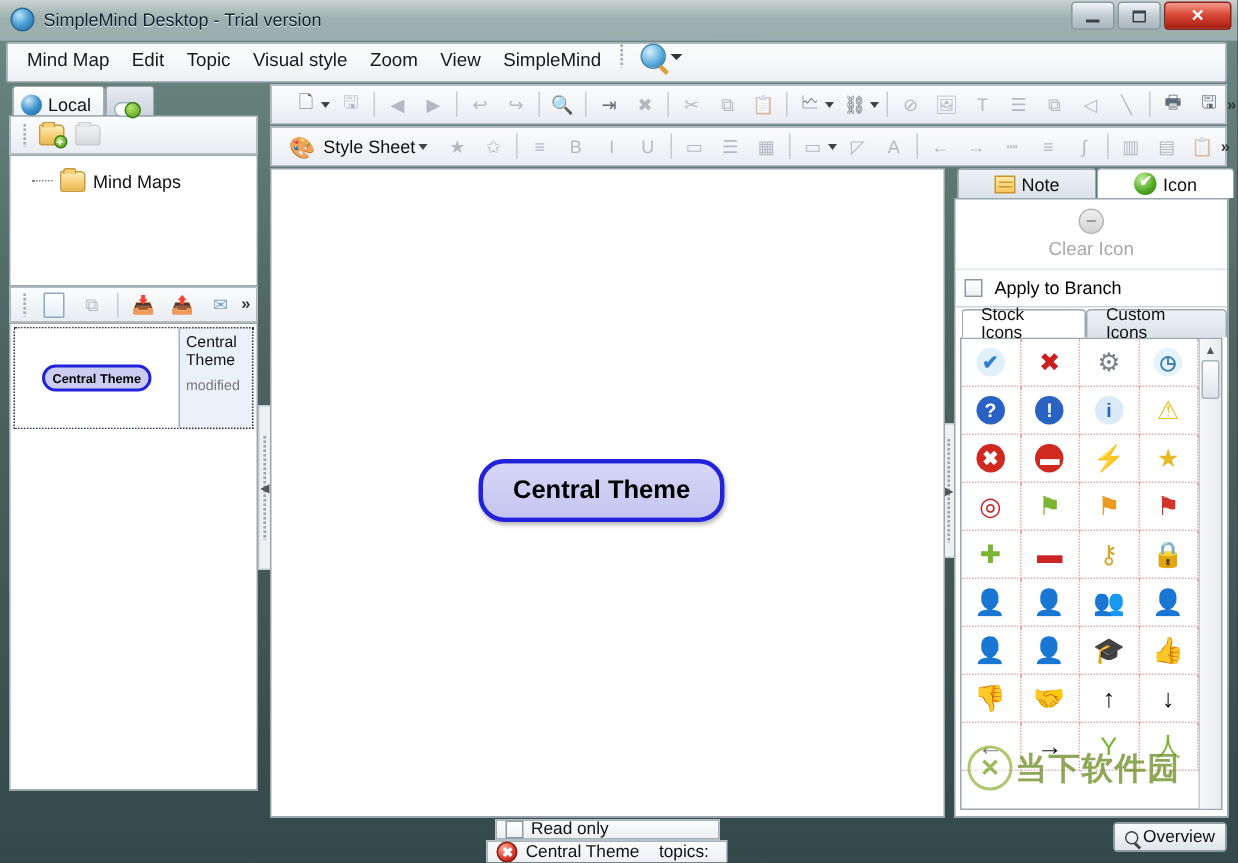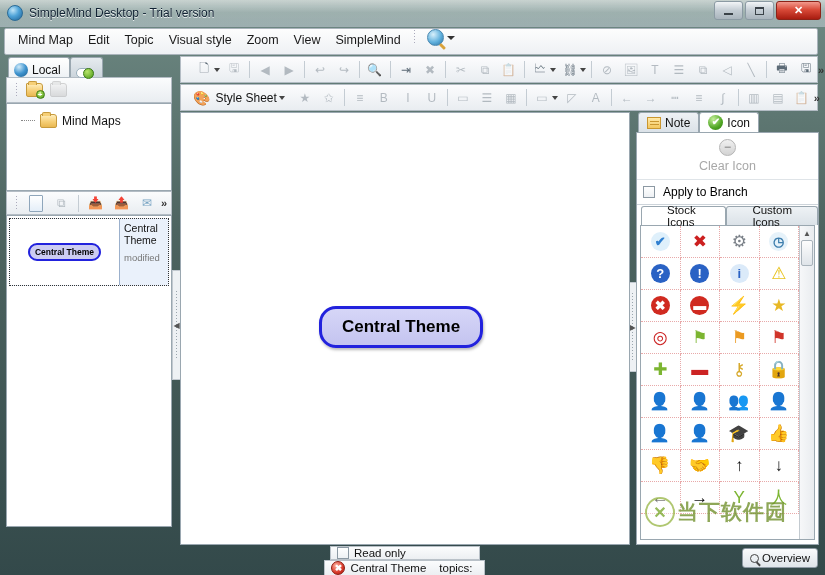--- a/index.html
+++ b/index.html
@@ -167,42 +167,42 @@
     position:absolute; left:138px; top:193px;
     background:linear-gradient(180deg,#d6d6f7,#c4c4f0);
     border:3px solid #2222dd; border-radius:17px;
     padding:8px 20px; font-size:17px; font-weight:bold; color:#000;
     box-shadow:1px 2px 3px rgba(0,0,0,.28);
   }
   
   .rightpanel { position:absolute; left:636px; top:112px; width:183px; height:433px; }
   .rtabs { display:flex; align-items:flex-end; height:20px; padding-left:2px; }
   .rtab {
-    display:flex;align-items:center;gap:4px;height:20px;padding:0 8px;
+    display:flex;align-items:center;gap:4px;height:20px;padding:0 24px;
     border:1px solid #9aa7b0;border-bottom:none;border-radius:3px 3px 0 0;
     font-size:12px;color:#111;background:linear-gradient(180deg,#eef2f5,#dbe2e8);
   }
   .rtab.active{background:#fff;}
   .note-ico{width:14px;height:12px;background:linear-gradient(180deg,#ffe9a8,#f3c75e);
     border:1px solid #c9962f;position:relative;}
   .note-ico::after{content:"";position:absolute;left:2px;top:3px;width:9px;height:1px;
     box-shadow:0 3px 0 #c9962f,0 0 0 #c9962f;background:#c9962f;}
   .check-ico{width:15px;height:15px;border-radius:50%;
     background:radial-gradient(circle at 35% 28%,#c4ef9a,#4fa522 60%,#2f7a12);
     color:#fff;font-size:10px;line-height:14px;text-align:center;font-weight:bold;}
   .rbody{background:#fff;border:1px solid #9aa7b0;height:413px;padding:0;}
   .clear-sec{padding:6px 0 0;text-align:center;border-bottom:1px solid #dfe4e8;}
   .minus-ico{width:17px;height:17px;border-radius:50%;margin:0 auto;
     background:linear-gradient(180deg,#f0f0f0,#d3d3d3);border:1px solid #b5b5b5;
     color:#999;font-size:12px;line-height:15px;font-weight:bold;}
   .clear-label{font-size:12.5px;color:#a8a8a8;margin:3px 0 6px;}
   .apply-row{display:flex;align-items:center;gap:8px;padding:5px 6px;border-bottom:1px solid #cdd4da;}
   .cbox{width:12px;height:12px;border:1px solid #8c99a3;background:linear-gradient(180deg,#fff,#eef1f4);}
   .stabs{display:flex;align-items:flex-end;height:20px;padding:3px 0 0 4px;}
-  .stab{height:19px;padding:0 25px;font-size:11.5px;color:#111;
+  .stab{height:19px;padding:0 12px;font-size:11.5px;color:#111;
     border:1px solid #9aa7b0;border-bottom:none;border-radius:3px 3px 0 0;
     display:flex;align-items:center;background:linear-gradient(180deg,#eef2f5,#dbe2e8);}
   .stab.active{background:#fff;}
   .icongrid-wrap{display:flex;border:1px solid #9aa7b0;margin:0 3px;height:315px;background:#fff;}
   .icongrid{flex:1;display:grid;grid-template-columns:repeat(4,1fr);
     grid-auto-rows:32px;}
   .icell{border-right:1px dotted #e8a9a9;border-bottom:1px dotted #e8a9a9;
     display:flex;align-items:center;justify-content:center;font-size:17px;line-height:1;}
   .scroll{width:15px;background:linear-gradient(90deg,#f6f7f9,#e9ecef);
     border-left:1px solid #c3cad0;position:relative;}

